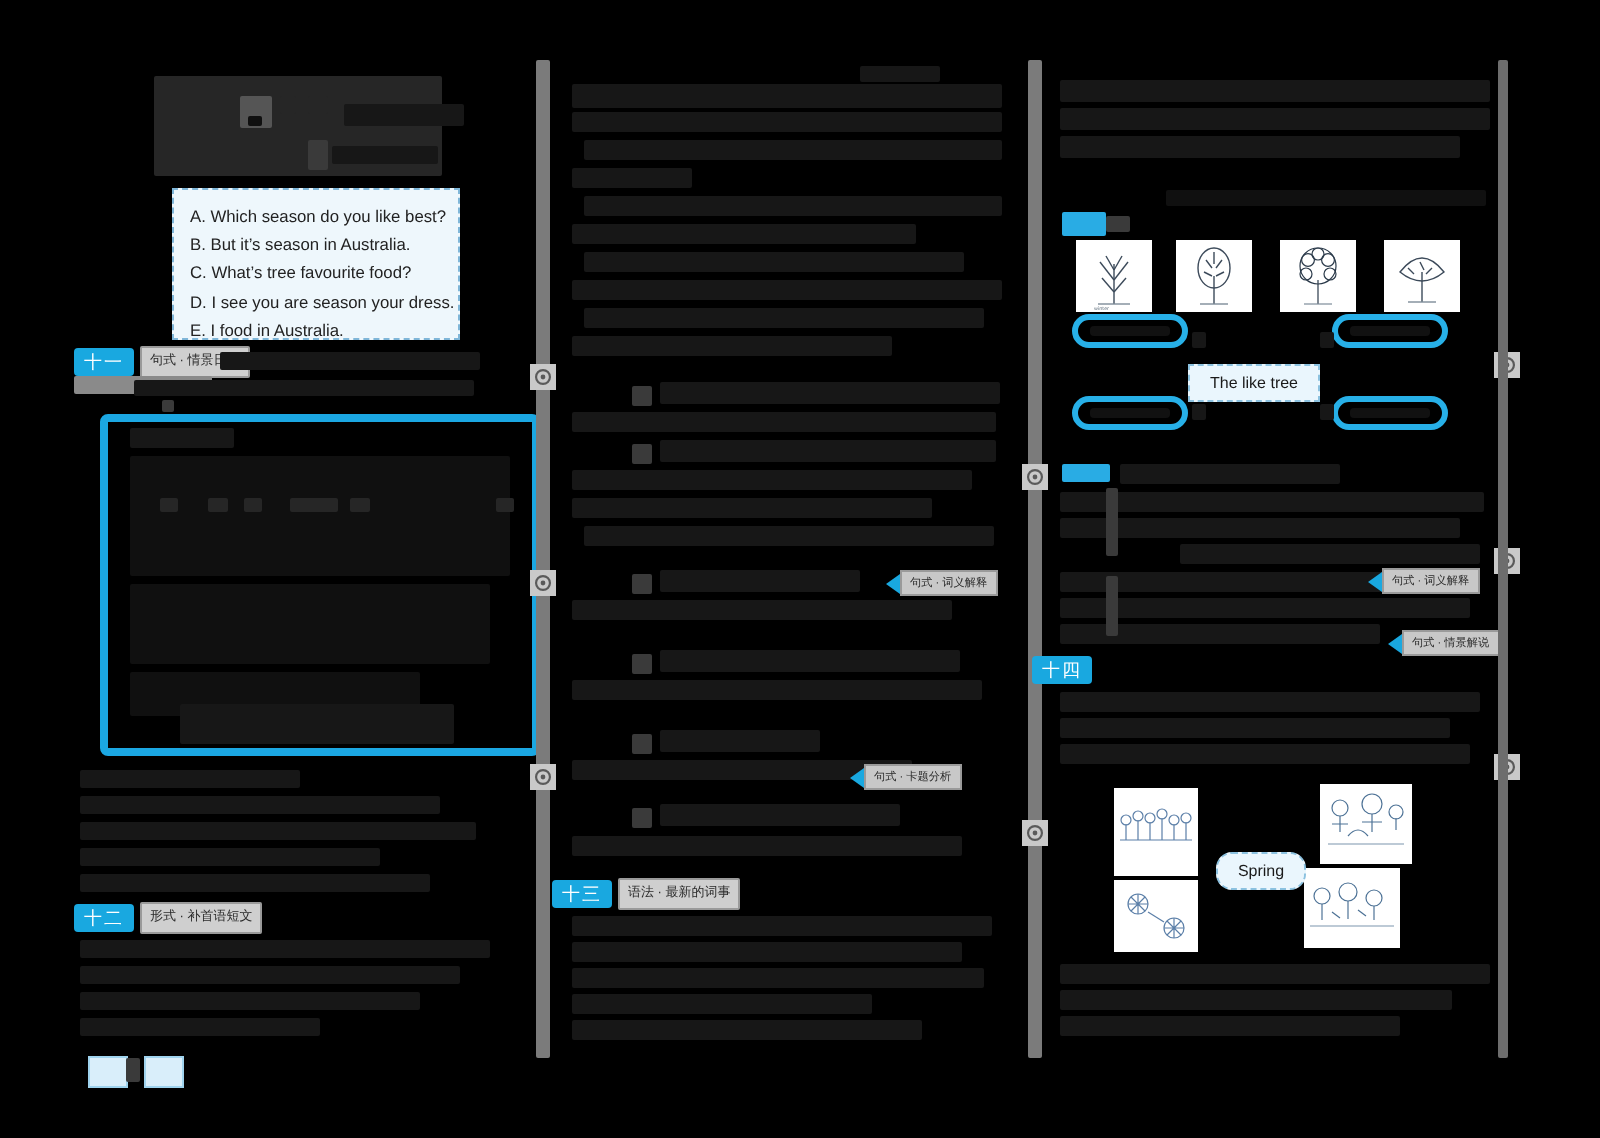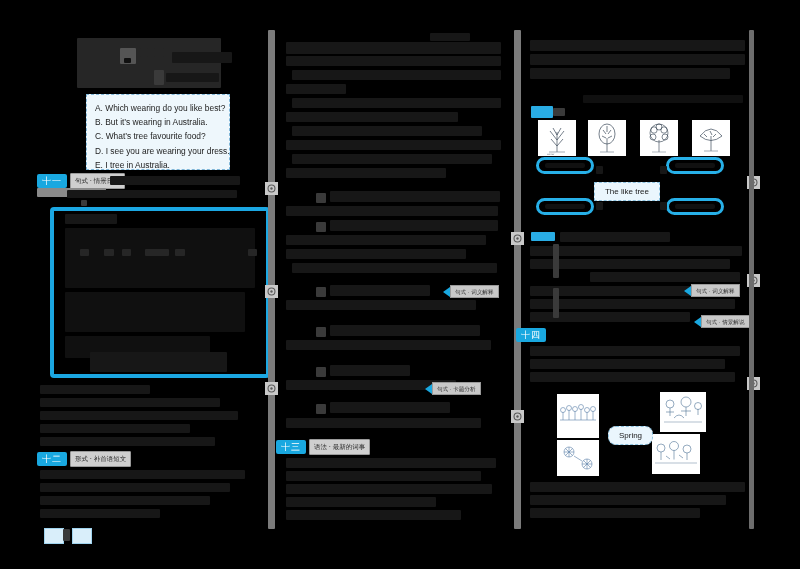--- a/index.html
+++ b/index.html
@@ -75,25 +75,25 @@
   <div class="blk d0" style="left:77px;top:38px;width:144px;height:50px;"></div>
   <div class="blk gr2" style="left:120px;top:48px;width:16px;height:16px;"></div>
   <div class="blk d3" style="left:124px;top:58px;width:7px;height:5px;"></div>
   <div class="blk d0" style="left:140px;top:48px;width:8px;height:9px;"></div>
   <div class="blk d0" style="left:154px;top:48px;width:10px;height:9px;"></div>
   <div class="blk d2" style="left:172px;top:52px;width:60px;height:11px;"></div>
   <div class="blk gr" style="left:154px;top:70px;width:10px;height:15px;"></div>
   <div class="blk d2" style="left:166px;top:73px;width:53px;height:9px;"></div>
 
   <div class="optbox" style="left:86px;top:94px;width:144px;height:76px;">
-    <div class="line">A. Which wearing do you like best?</div>
-    <div class="line">B. But it’s wearing in Australia.</div>
+    <div class="line">A. Which season do you like best?</div>
+    <div class="line">B. But it’s season in Australia.</div>
     <div class="line">C. What’s tree favourite food?</div>
-    <div class="line">D. I see you are wearing your dress.</div>
-    <div class="line">E. I tree in Australia.</div>
+    <div class="line">D. I see you are season your dress.</div>
+    <div class="line">E. I food in Australia.</div>
   </div>
 
   <div class="sectag" style="left:37px;top:174px;">
     <span class="num">十一</span>
     <span class="cap">句式 · 情景日语</span>
   </div>
   <div class="blk lt" style="left:37px;top:188px;width:69px;height:9px;"></div>
   <div class="blk d2" style="left:110px;top:176px;width:130px;height:9px;"></div>
   <div class="blk d2" style="left:67px;top:190px;width:170px;height:8px;"></div>
   <div class="blk gr" style="left:81px;top:200px;width:6px;height:6px;"></div>

